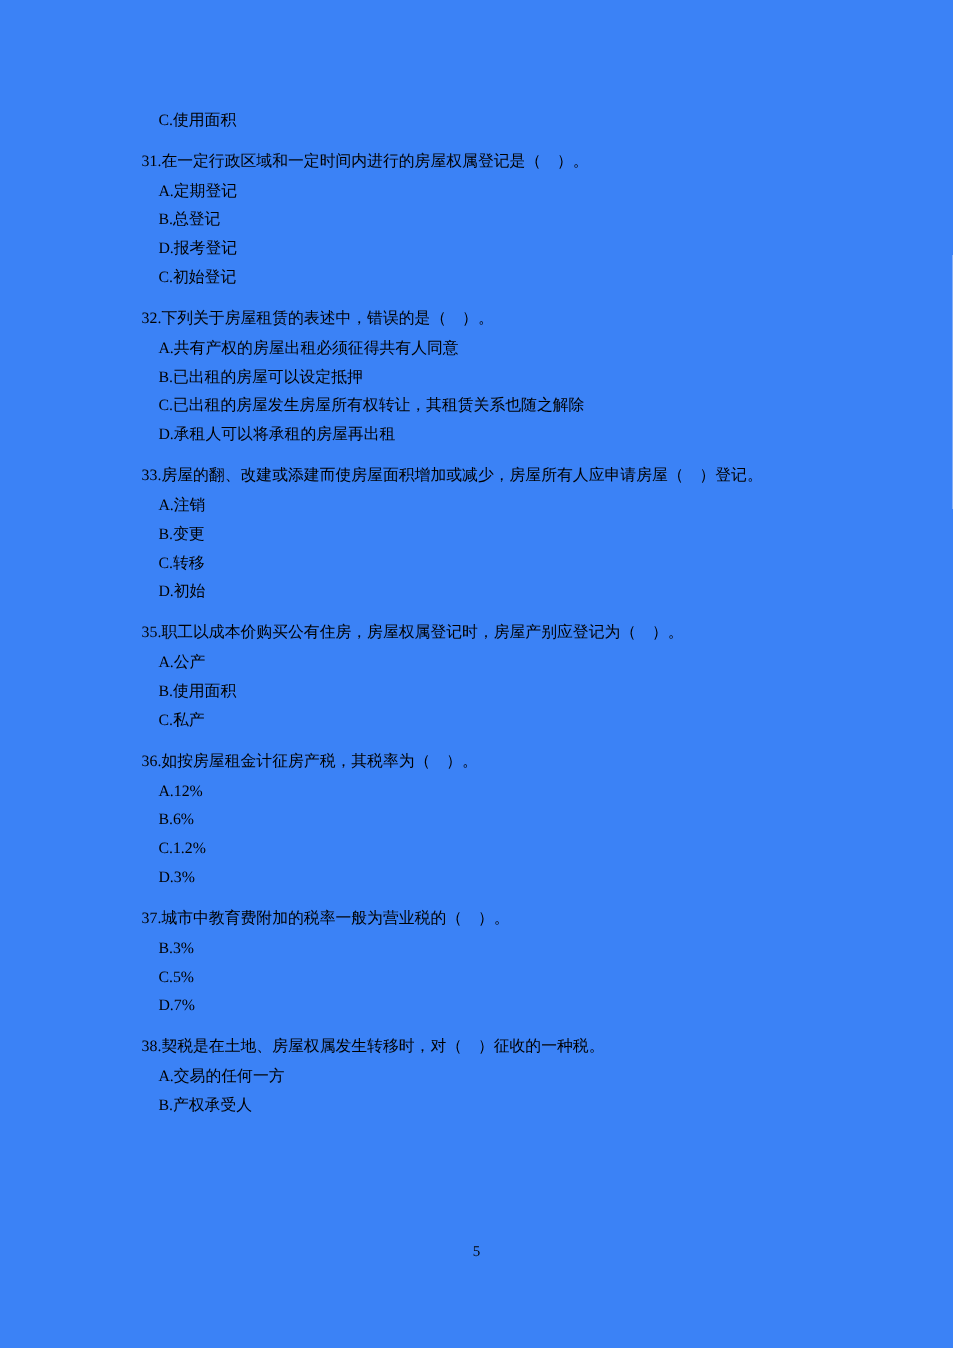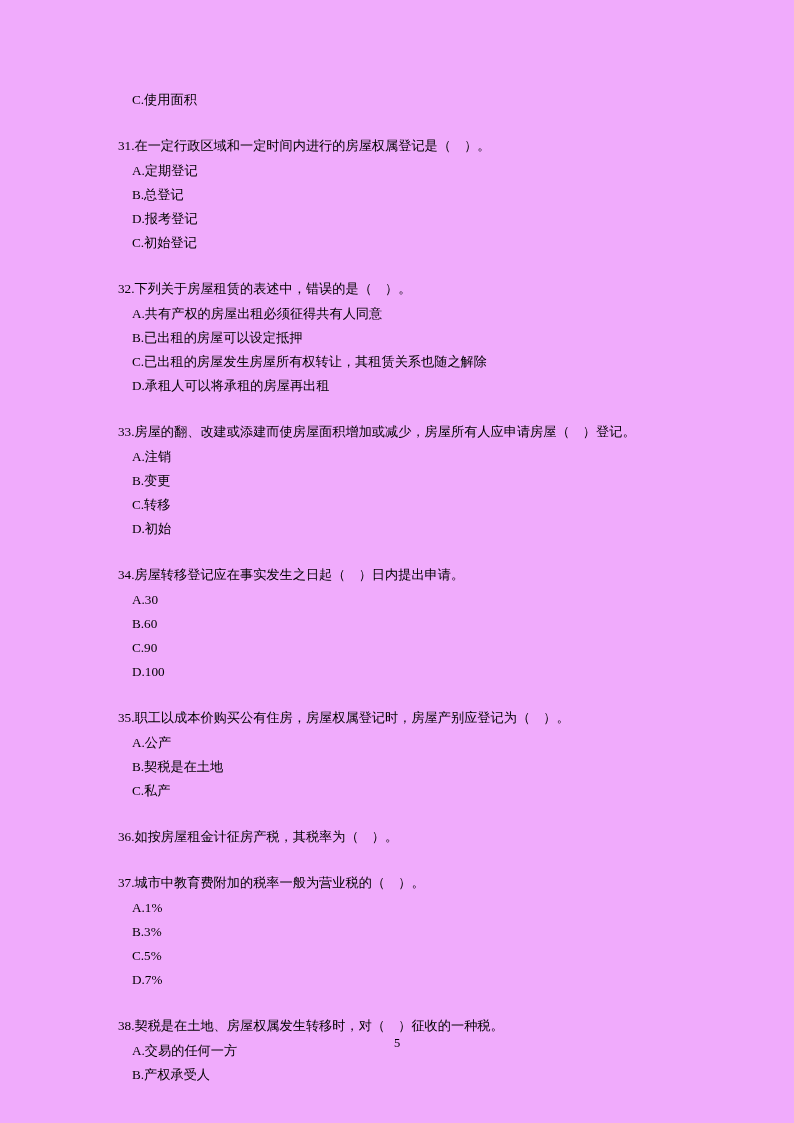--- a/index.html
+++ b/index.html
@@ -8,39 +8,39 @@
     background: #ffffff;
   }
   body {
     font-family: "Liberation Serif", "DejaVu Serif", serif;
     color: #000000;
   }
   .page {
     width: 794px;
     height: 1123px;
     position: relative;
-    background: #f0abfc;
+    background: #3b82f6;
     box-sizing: border-box;
     padding: 88px 110px 0 118px;
     overflow: hidden;
   }
   .content {
     width: 566px;
   }
   .lead-options {
     margin: 0 0 6px 0;
   }
   .opt {
     font-size: 13.2px;
     line-height: 24px;
     margin-left: 14px;
     white-space: nowrap;
   }
   .qblock {
-    margin-top: 22px;
+    margin-top: 10px;
   }
   .qtext {
     font-size: 13.2px;
     line-height: 24px;
     white-space: nowrap;
   }
   .qopts {
     margin-top: 1px;
   }
   .page-number {
@@ -86,47 +86,43 @@
     <div class="qblock">
       <div class="qtext">33.房屋的翻、改建或添建而使房屋面积增加或减少，房屋所有人应申请房屋（　）登记。</div>
       <div class="qopts">
         <div class="opt">A.注销</div>
         <div class="opt">B.变更</div>
         <div class="opt">C.转移</div>
         <div class="opt">D.初始</div>
       </div>
     </div>
 
-    <div class="qblock">
-      <div class="qtext">34.房屋转移登记应在事实发生之日起（　）日内提出申请。</div>
-      <div class="qopts">
-        <div class="opt">A.30</div>
-        <div class="opt">B.60</div>
-        <div class="opt">C.90</div>
-        <div class="opt">D.100</div>
-      </div>
-    </div>
 
     <div class="qblock">
       <div class="qtext">35.职工以成本价购买公有住房，房屋权属登记时，房屋产别应登记为（　）。</div>
       <div class="qopts">
         <div class="opt">A.公产</div>
-        <div class="opt">B.契税是在土地</div>
+        <div class="opt">B.使用面积</div>
         <div class="opt">C.私产</div>
       </div>
     </div>
 
     <div class="qblock">
       <div class="qtext">36.如按房屋租金计征房产税，其税率为（　）。</div>
+      <div class="qopts">
+        <div class="opt">A.12%</div>
+        <div class="opt">B.6%</div>
+        <div class="opt">C.1.2%</div>
+        <div class="opt">D.3%</div>
+      </div>
     </div>
 
     <div class="qblock">
       <div class="qtext">37.城市中教育费附加的税率一般为营业税的（　）。</div>
       <div class="qopts">
-        <div class="opt">A.1%</div>
         <div class="opt">B.3%</div>
         <div class="opt">C.5%</div>
         <div class="opt">D.7%</div>
       </div>
     </div>
 
     <div class="qblock">
       <div class="qtext">38.契税是在土地、房屋权属发生转移时，对（　）征收的一种税。</div>
       <div class="qopts">
         <div class="opt">A.交易的任何一方</div>

